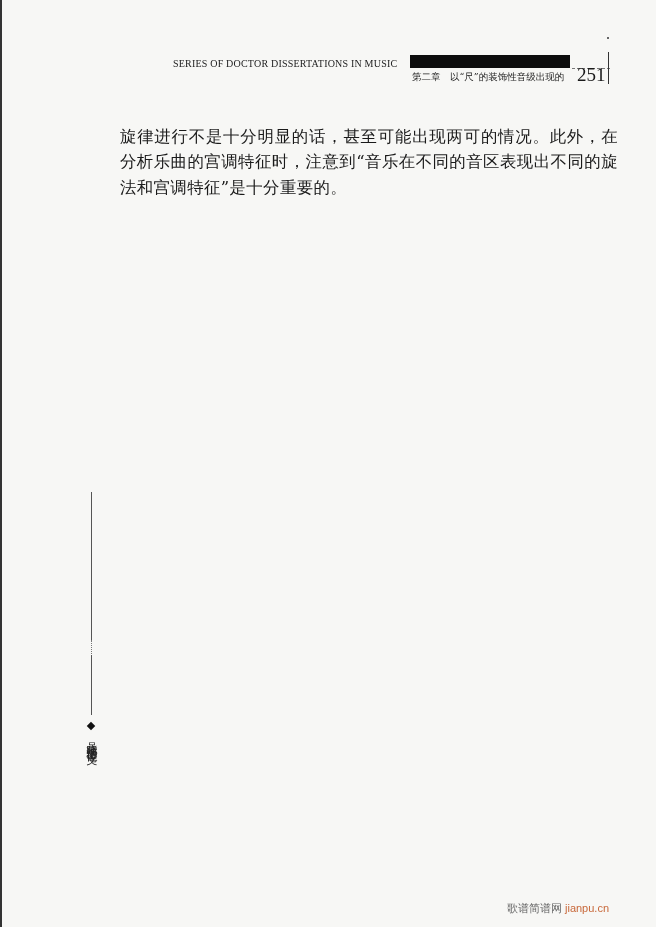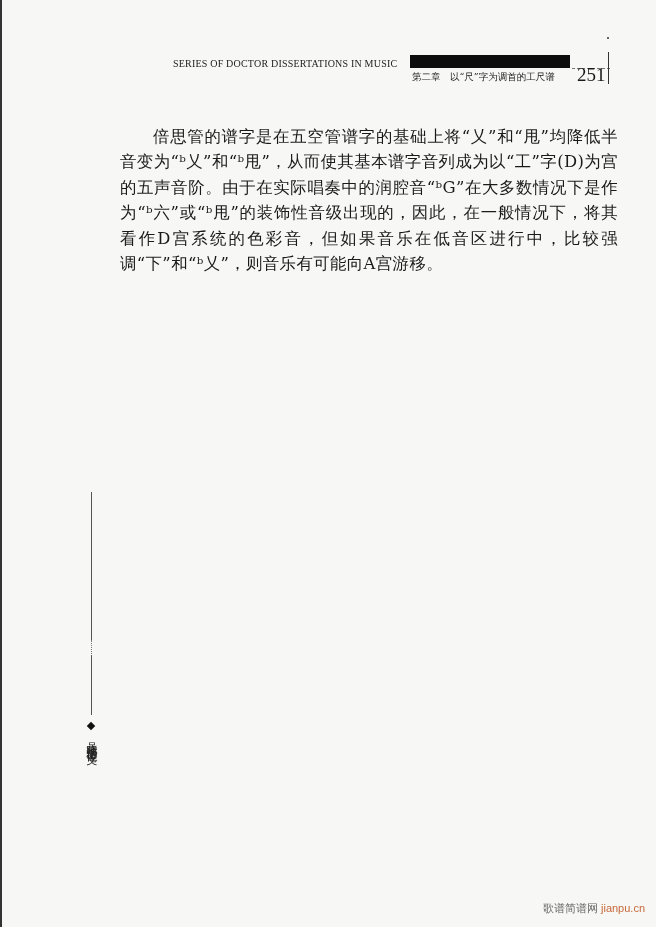--- a/index.html
+++ b/index.html
@@ -144,43 +144,42 @@
     
     .watermark {
       position: absolute;
       left: 507px;
       top: 901px;
       font-size: 11px;
       white-space: nowrap;
     }
     .watermark .wm-cn {
       color: #666;
-      margin-left: 36px;
     }
     .watermark .wm-url {
       color: #c8683a;
       font-family: Liberation Sans, sans-serif;
       margin-left: 3px;
     }
   </style>
 </head>
 <body>
 
 <div class="page-edge"></div>
 
 <div class="series-title">SERIES OF DOCTOR DISSERTATIONS IN MUSIC</div>
 <div class="header-bar"></div>
 <div class="header-dots"></div>
 <div class="header-tick"></div>
 <div class="header-vline"></div>
-<div class="chapter-title">第二章　以“尺”字为调首的工尺谱</div>
+<div class="chapter-title">第二章　以“尺”的装饰性音级出现的</div>
 <div class="page-number">251</div>
 
 <div class="body-text">
-  <p class="para indent">倍思管的谱字是在五空管谱字的基础上将“乂”和“甩”均降低半音变为“ᵇ乂”和“ᵇ甩”，从而使其基本谱字音列成为以“工”字(D)为宫的五声音阶。由于在实际唱奏中的润腔音“ᵇG”在大多数情况下是作为“ᵇ六”或“ᵇ甩”的装饰性音级出现的，因此，在一般情况下，将其看作D宫系统的色彩音，但如果音乐在低音区进行中，比较强调“下”和“ᵇ乂”，则音乐有可能向A宫游移。</p>
+  <p class="para">旋律进行不是十分明显的话，甚至可能出现两可的情况。此外，在分析乐曲的宫调特征时，注意到“音乐在不同的音区表现出不同的旋法和宫调特征”是十分重要的。</p>
 </div>
 
 <div class="side-line-top"></div>
 <div class="side-line-dots"></div>
 <div class="side-line-bottom"></div>
 <div class="side-diamond"></div>
 <div class="side-vertical-text">吴晓萍博士学位论文</div>
 
 <div class="watermark">
   <span class="wm-cn">歌谱简谱网</span><span class="wm-url">jianpu.cn</span>

